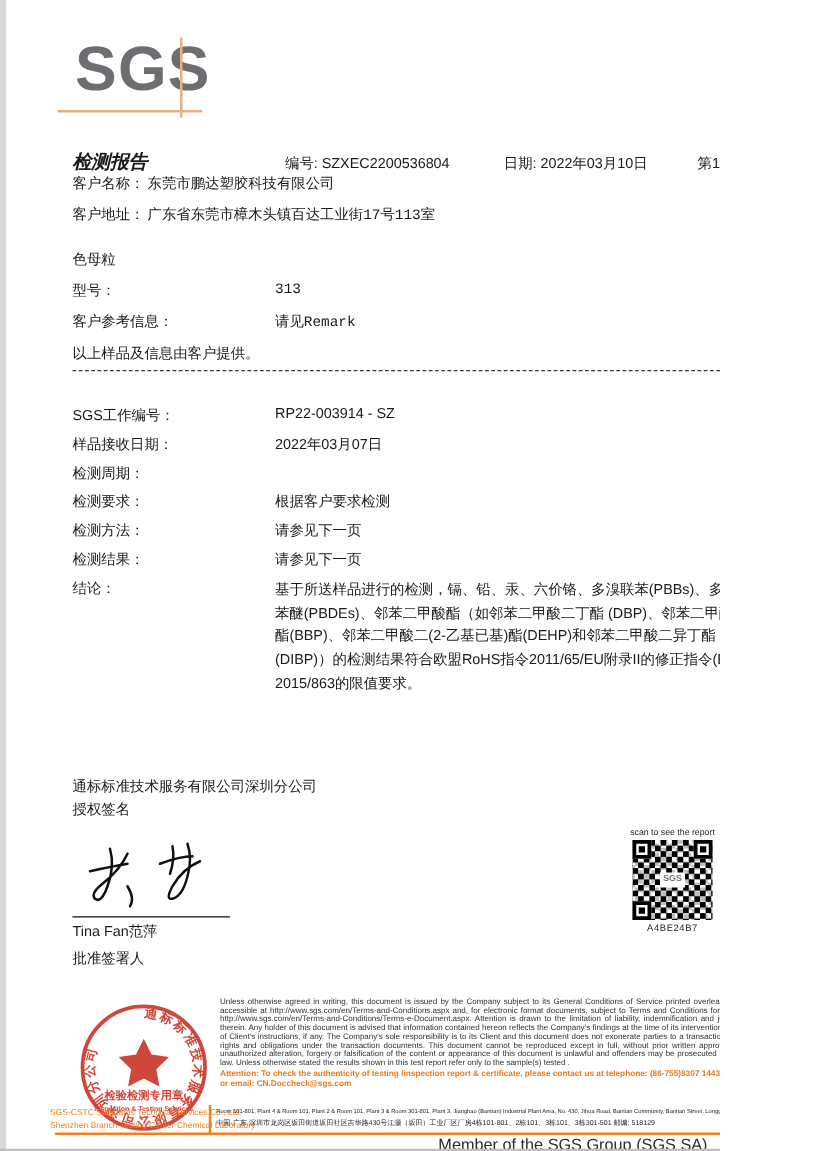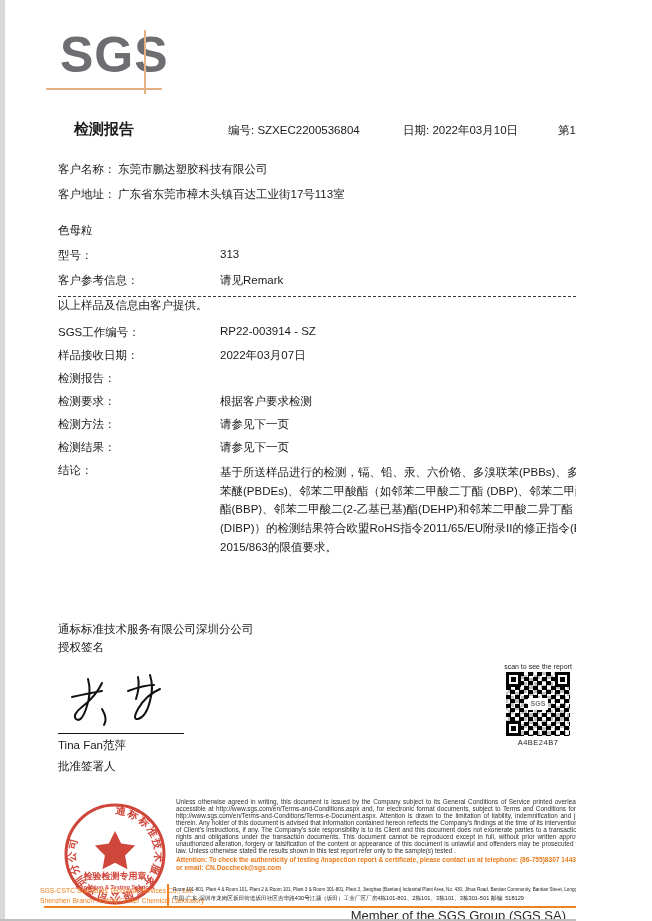--- a/index.html
+++ b/index.html
@@ -10,31 +10,31 @@
   .page-bottom-edge { position:absolute; left:0; bottom:0; width:652px; height:2px; background:#bfbfbf; }
 
   
   .logo-wrap { position:absolute; left:60px; top:30px; }
   .logo-text { font-size:50px; font-weight:bold; color:#6d6e71; letter-spacing:1px; line-height:1; }
   .logo-underline { position:absolute; left:46px; top:88px; width:116px; height:2px; background:#e5b283; }
   .logo-vline { position:absolute; left:144px; top:30px; width:2px; height:64px; background:#e5b283; }
 
   
   .header-row { position:absolute; left:58px; top:120px; width:580px; font-size:11.5px; }
-  .doc-title { position:absolute; left:16px; top:0; font-size:15px; font-weight:bold; }
+  .doc-title { position:absolute; left:0; top:0; font-size:15px; font-weight:bold;font-style:italic; }
   .report-no { position:absolute; left:170px; top:3px; }
   .report-date { position:absolute; left:345px; top:3px; }
   .page-info { position:absolute; left:500px; top:3px; }
 
   
   .section { position:absolute; left:58px; width:566px; font-size:11.5px; }
   .info-row { display:flex; align-items:flex-start; }
   .info-row .lbl { flex:0 0 162px; }
   .info-row.narrow .lbl { flex:0 0 60px; }
-  .client-sec { top:162px; }
+  .client-sec { top:139px;font-family:Liberation Mono, monospace; }
   .client-sec .info-row { margin-bottom:10px; }
   .sample-gap { height:11px; }
   .note-line { margin-top:3px; }
   .dashed-sep { position:absolute; left:58px; top:296px; width:563px; border-top:1px dashed #3a3a3a; }
   .sgs-sec { top:325px; }
   .sgs-sec .info-row { margin-bottom:8px; }
   .conclusion-row { margin-top:1px; }
   .conclusion-text { width:392px; line-height:1.62; }
 
   
@@ -128,21 +128,21 @@
   <div class="section sgs-sec">
     <div class="info-row">
       <span class="lbl">SGS工作编号：</span>
       <span>RP22-003914 - SZ</span>
     </div>
     <div class="info-row">
       <span class="lbl">样品接收日期：</span>
       <span>2022年03月07日</span>
     </div>
     <div class="info-row">
-      <span class="lbl">检测报告：</span>
+      <span class="lbl">检测周期：</span>
     </div>
     <div class="info-row">
       <span class="lbl">检测要求：</span>
       <span>根据客户要求检测</span>
     </div>
     <div class="info-row">
       <span class="lbl">检测方法：</span>
       <span>请参见下一页</span>
     </div>
     <div class="info-row">

